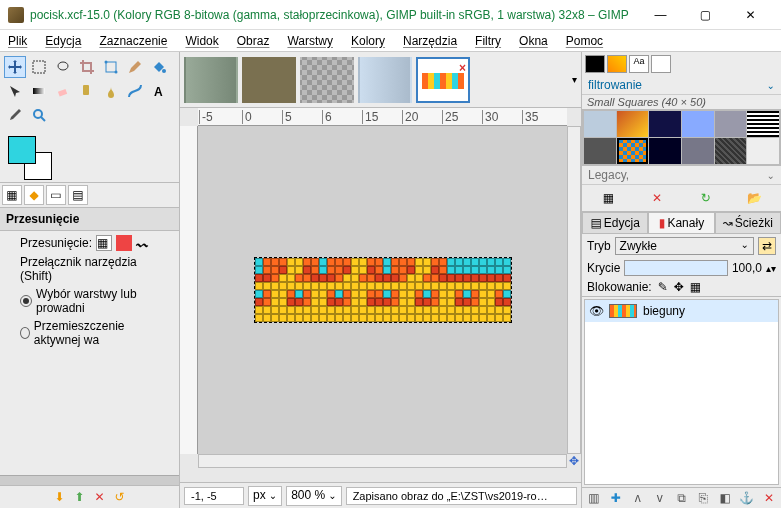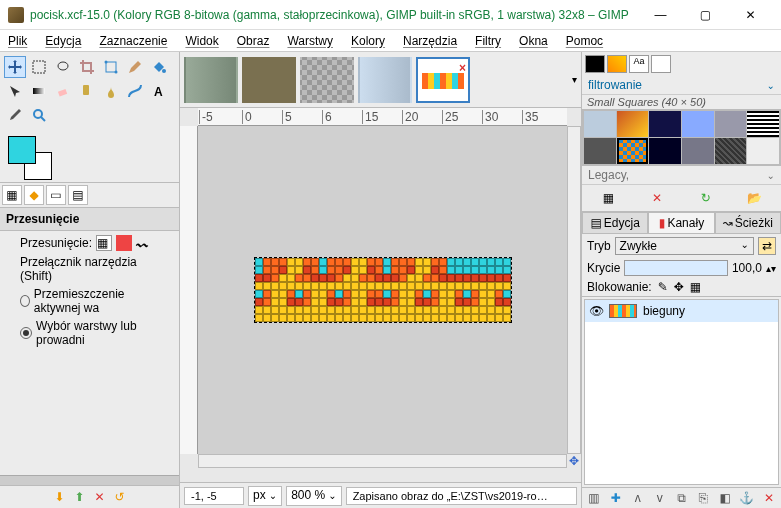--- a/index.html
+++ b/index.html
@@ -203,26 +203,26 @@
     <div class="opt-title">Przesunięcie</div>
     <div class="opt-body">
       <div class="opt-row">
         <span>Przesunięcie:</span>
         <span style="width:16px;height:16px;background:#fff;border:1px solid #999">▦</span>
         <span style="width:16px;height:16px;background:#e44"></span>
         <span style="width:16px;height:16px">〰</span>
       </div>
       <div style="margin:4px 0">Przełącznik narzędzia (Shift)</div>
       <div class="opt-row">
+          <span class="radio sel"></span>
+          <span>Wybór warstwy lub prowadni</span>
+        </div>
+      <div class="opt-row">
           <span class="radio"></span>
           <span>Przemieszczenie aktywnej wa</span>
-        </div>
-      <div class="opt-row">
-          <span class="radio sel"></span>
-          <span>Wybór warstwy lub prowadni</span>
         </div>
     </div>
     <div style="height:10px;background:#ccc;border-top:1px solid #aaa"></div>
     <div class="left-bottom">
       <span style="color:#e90">⬇</span>
       <span style="color:#5a5">⬆</span>
       <span style="color:#d33">✕</span>
       <span style="color:#e90">↺</span>
     </div>
   </div>

